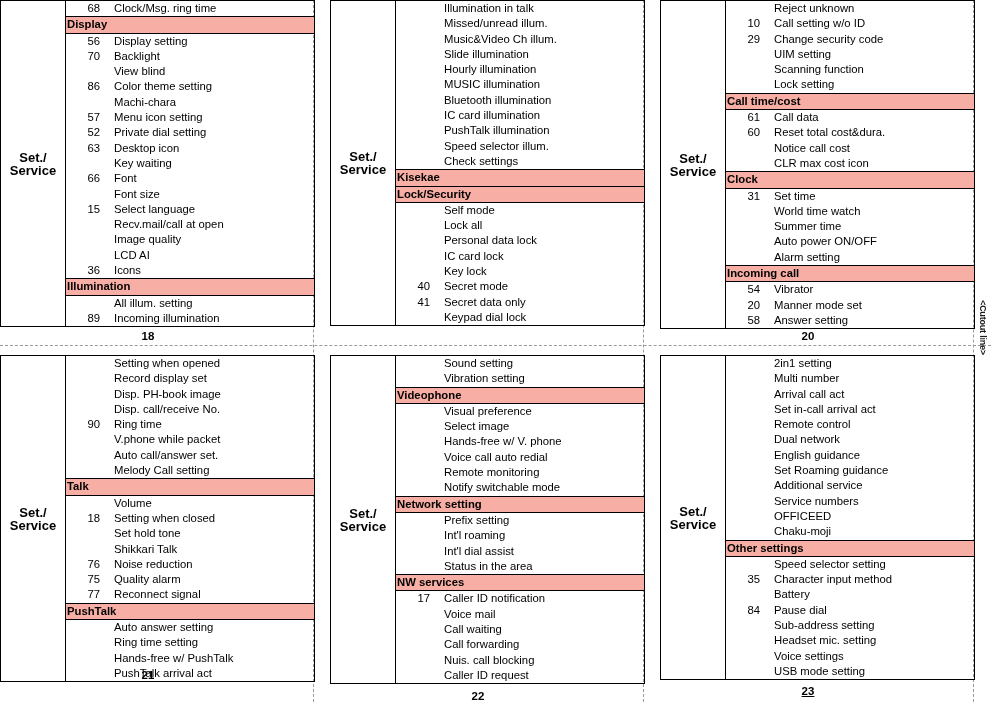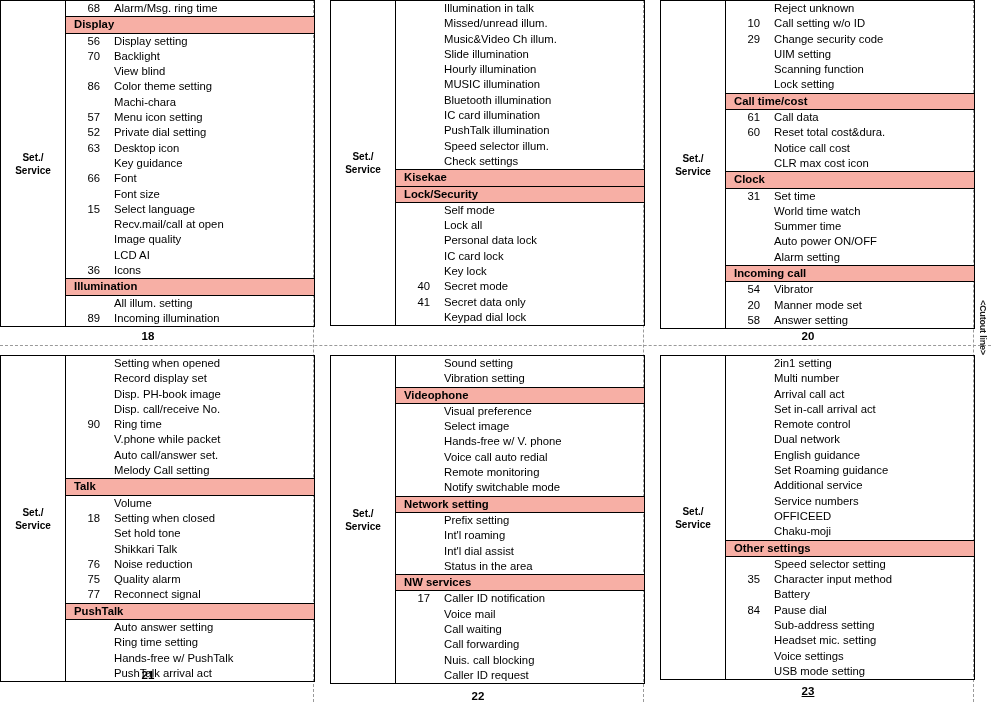--- a/index.html
+++ b/index.html
@@ -69,21 +69,21 @@
     white-space: nowrap;
     overflow: hidden;
   }
 
   
   td.cat-cell {
     width: 60px;
     border-right: 1px solid #000000;
     text-align: center;
     font-weight: bold;
-    font-size: 10px;
+    font-size: 13px;
     line-height: 13px;
     vertical-align: middle;
     padding: 0 2px;
     white-space: normal;
   }
 
   
   td.num-cell {
     width: 34px;
     text-align: right;
@@ -100,21 +100,21 @@
   }
 
   
   tr.section-row td {
     background: #F7AFA5;
     font-weight: bold;
     border-top: 1px solid #000000;
     border-bottom: 1px solid #000000;
   }
   tr.section-row td.sec-cell {
-    padding-left: 8px;
+    padding-left: 1px;
     text-align: left;
   }
 
   
   .page-no {
     position: absolute;
     width: 296px;
     text-align: center;
     font-size: 11.5px;
     font-weight: bold;
@@ -134,21 +134,21 @@
 
   <div class="cut-label" style="left:988px; top:300px;">&lt;Cutout line&gt;</div>
 
   <div id="panels-host">
       <div class="panel" style="left: 0px; top: 0px;">
         <table class="menu-table">
           <tbody>
             <tr>
               <td class="cat-cell" rowspan="21" style="white-space: normal;">Set./<br>Service</td>
               <td class="num-cell">68</td>
-              <td class="label-cell">Alarm/Msg. ring time</td>
+              <td class="label-cell">Clock/Msg. ring time</td>
             </tr>
             <tr class="section-row">
               <td class="sec-cell" colspan="2">Display</td>
             </tr>
             <tr>
               <td class="num-cell">56</td>
               <td class="label-cell">Display setting</td>
             </tr>
             <tr>
               <td class="num-cell">70</td>
@@ -173,21 +173,21 @@
             <tr>
               <td class="num-cell">52</td>
               <td class="label-cell">Private dial setting</td>
             </tr>
             <tr>
               <td class="num-cell">63</td>
               <td class="label-cell">Desktop icon</td>
             </tr>
             <tr>
               <td class="num-cell"></td>
-              <td class="label-cell">Key guidance</td>
+              <td class="label-cell">Key waiting</td>
             </tr>
             <tr>
               <td class="num-cell">66</td>
               <td class="label-cell">Font</td>
             </tr>
             <tr>
               <td class="num-cell"></td>
               <td class="label-cell">Font size</td>
             </tr>
             <tr>

